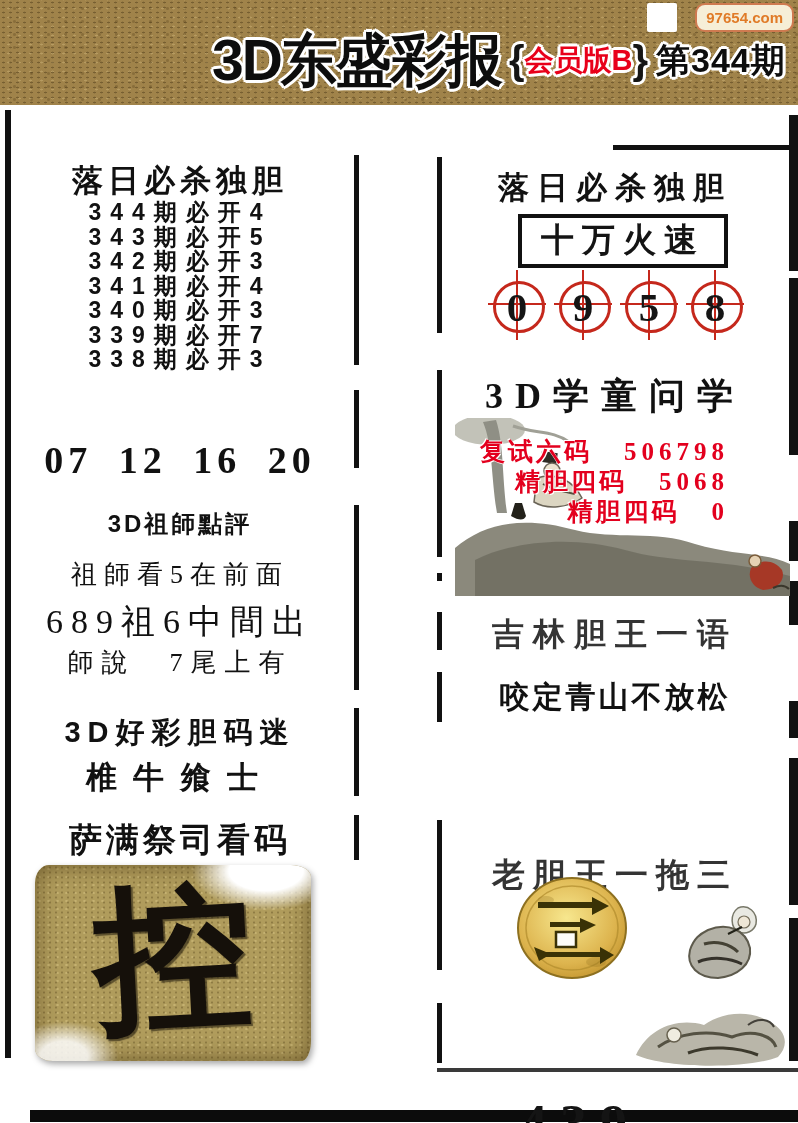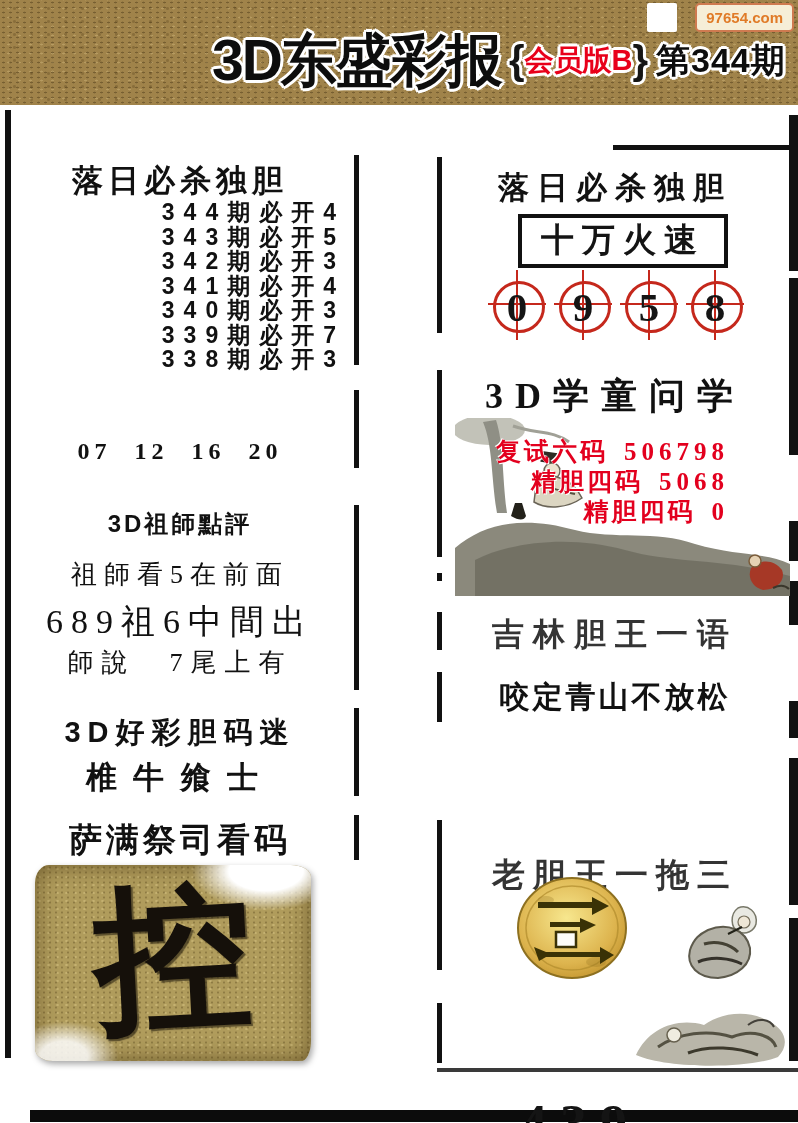--- a/index.html
+++ b/index.html
@@ -23,21 +23,21 @@
   .outline-w{text-shadow:-2px -2px 0 #fff,2px -2px 0 #fff,-2px 2px 0 #fff,2px 2px 0 #fff,
              -3px 0 0 #fff,3px 0 0 #fff,0 -3px 0 #fff,0 3px 0 #fff;}
   .mh-title{font-size:57px;font-weight:900;color:#0d0d0d;letter-spacing:-2px;line-height:1;}
   .mh-edition{display:flex;align-items:center;margin-left:8px;line-height:1;}
   .mh-brace{font-size:40px;font-weight:900;color:#151515;}
   .mh-ed-inner{font-size:29px;font-weight:900;color:#e8001a;letter-spacing:0;}
   .mh-issue{font-size:34px;font-weight:900;color:#0d0d0d;margin-left:8px;letter-spacing:1px;line-height:1;}
 
   .badge-wrap{position:absolute;right:4px;top:3px;display:flex;align-items:stretch;}
   .badge-blank{width:30px;background:#fff;border-radius:2px;}
-  .badge{margin-left:18px;background:#f6eed7;border:2px solid #cf7a50;border-radius:5px;
+  .badge{margin-left:18px;background:#f6eed7;border:2px solid #cf7a50;border-radius:10px;
          padding:4px 9px;color:#e07b28;font-size:15px;font-weight:bold;
          font-family:"Liberation Sans",sans-serif;}
 
   
   .content{position:absolute;left:0;top:105px;width:798px;height:1018px;background:#fff;}
   .vbar,.hbar{position:absolute;background:#111;}
 
   .sec{position:absolute;text-align:center;color:#111;}
   .sans-head{font-family:"Liberation Sans","DejaVu Sans",sans-serif;font-weight:900;}
   .serif-head{font-family:"Liberation Serif","DejaVu Serif",serif;font-weight:900;}
@@ -53,21 +53,21 @@
   .crosshair .ring{position:absolute;left:5px;top:11px;width:46px;height:46px;
                    border:3px solid #c5281c;border-radius:50%;}
   .crosshair .hline{position:absolute;left:0;top:33px;width:58px;height:2px;background:#c5281c;}
   .crosshair .vline{position:absolute;left:28px;top:0;width:2px;height:70px;background:#c5281c;}
   .crosshair b{position:absolute;left:0;top:13px;width:58px;text-align:center;
                font-family:"Liberation Serif",serif;font-weight:900;font-size:41px;color:#151515;}
 
   .xt-line{position:absolute;right:69px;text-align:right;color:#e3001e;
            font-family:"Liberation Serif",serif;font-weight:900;font-size:25px;letter-spacing:3px;
            text-shadow:1px 1px 0 #fff,-1px -1px 0 #fff;white-space:nowrap;}
-  .xt-line .val{margin-left:16px;letter-spacing:5px;}
+  .xt-line .val{margin-left:32px;letter-spacing:5px;}
 
   .parchment{position:absolute;left:35px;top:865px;width:276px;height:196px;
              border-radius:14px 20px 10px 18px/18px 12px 20px 12px;
              box-shadow:inset 0 0 22px rgba(60,42,8,.6), 2px 3px 6px rgba(0,0,0,.35);
              background-color:#b09c5c;
              background-image:
                radial-gradient(rgba(66,48,12,.30) 1px, transparent 1.5px),
                radial-gradient(rgba(235,215,150,.35) 1px, transparent 1.4px);
              background-size:6px 5px,9px 8px;overflow:hidden;}
   .parch-fade1{position:absolute;right:-30px;top:-34px;width:150px;height:80px;
@@ -129,31 +129,31 @@
     <div class="vbar" style="left:789px;top:596px;width:9px;height:37px;"></div>
     <div class="vbar" style="left:789px;top:653px;width:9px;height:147px;"></div>
     <div class="vbar" style="left:789px;top:813px;width:9px;height:143px;"></div>
 
     <div class="hbar" style="left:613px;top:40px;width:180px;height:5px;"></div>
     <div class="hbar" style="left:437px;top:963px;width:361px;height:4px;background:#3a3a3a;"></div>
     <div class="hbar" style="left:30px;top:1005px;width:768px;height:12px;background:#0c0c0c;"></div>
 
     <div class="sec sans-head" style="left:15px;top:55px;width:330px;font-size:31px;letter-spacing:5px;">落日必杀独胆</div>
 
-    <div class="sec kill-rows" style="left:15px;top:95px;width:330px;text-align:right;">
+    <div class="sec kill-rows" style="left:15px;top:95px;width:330px;">
       <div>344期必开4</div>
       <div>343期必开5</div>
       <div>342期必开3</div>
       <div>341期必开4</div>
       <div>340期必开3</div>
       <div>339期必开7</div>
       <div>338期必开3</div>
     </div>
 
-    <div class="sec serif-head" style="left:15px;top:333px;width:330px;font-size:24px;letter-spacing:5px;word-spacing:12px;">07 12 16 20</div>
+    <div class="sec serif-head" style="left:15px;top:333px;width:330px;font-size:38px;letter-spacing:5px;word-spacing:12px;">07 12 16 20</div>
 
     <div class="sec sans-head" style="left:15px;top:403px;width:330px;font-size:24px;letter-spacing:3px;">3D祖師點評</div>
     <div class="sec" style="left:15px;top:452px;width:330px;font-family:'Liberation Serif',serif;font-size:26px;letter-spacing:7px;">祖師看5在前面</div>
     <div class="sec" style="left:15px;top:494px;width:330px;font-family:'Liberation Serif',serif;font-size:34px;letter-spacing:8px;">689祖6中間出</div>
     <div class="sec" style="left:15px;top:540px;width:330px;font-family:'Liberation Serif',serif;font-size:26px;letter-spacing:8px;">師說　7尾上有</div>
 
     <div class="sec sans-head" style="left:15px;top:608px;width:330px;font-size:29px;font-weight:700;letter-spacing:7px;">3D好彩胆码迷</div>
     <div class="sec sans-head" style="left:15px;top:652px;width:330px;font-size:31px;letter-spacing:16px;">椎牛飨士</div>
 
     <div class="sec sans-head" style="left:15px;top:713px;width:330px;font-size:33px;letter-spacing:4px;">萨满祭司看码</div>

